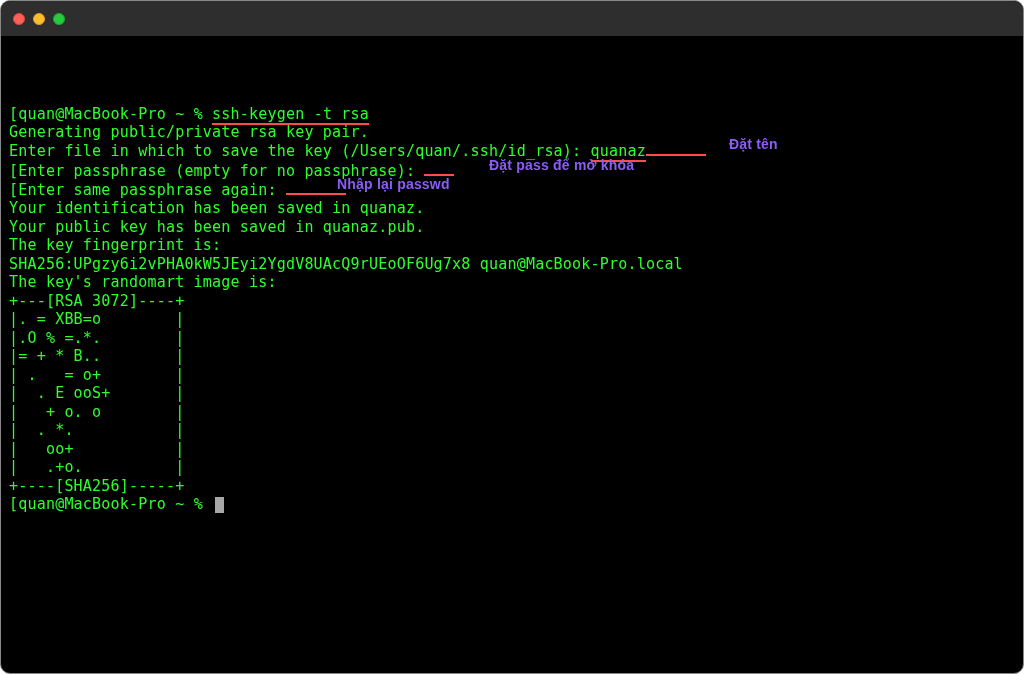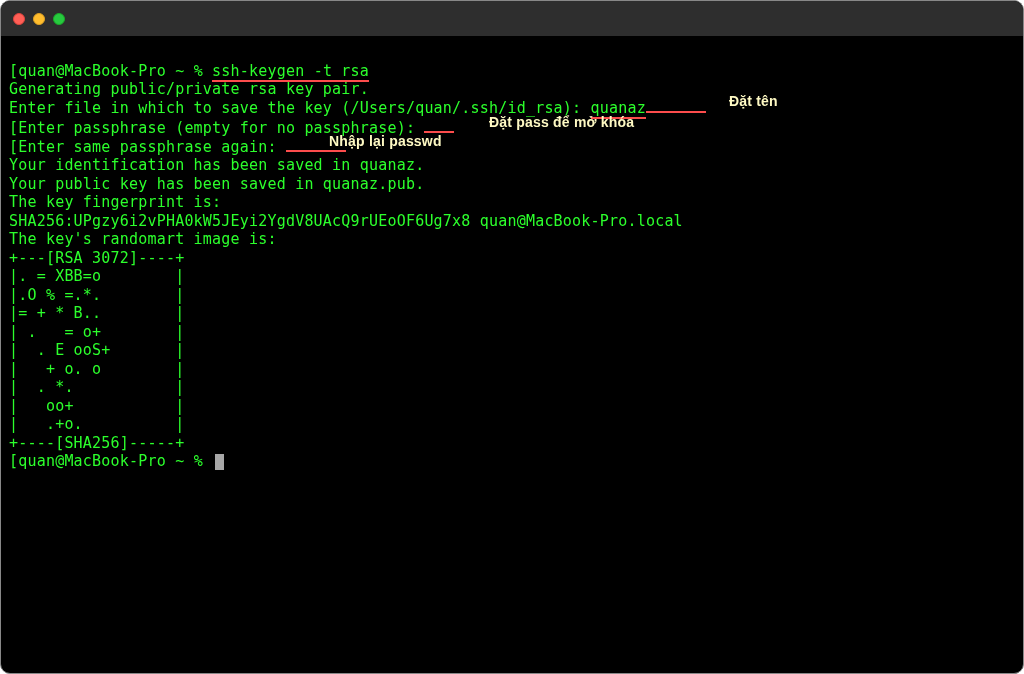--- a/index.html
+++ b/index.html
@@ -39,34 +39,35 @@
     .traffic.min   { background: #ffbd2e; border: 0.5px solid #dea123; }
     .traffic.max   { background: #27c93f; border: 0.5px solid #1aab29; }
     .term-body {
       padding: 6px 8px;
       color: #2cff2c;
       font-size: 15px;
       line-height: 18.5px;
       white-space: pre;
       letter-spacing: 0.2px;
       position: relative;
+      margin-top: 43px;
     }
     .bracket { color: #2cff2c; }
     .prompt { color: #2cff2c; }
     .underline-cmd {
       border-bottom: 2px solid #fc4c4c;
       padding-bottom: 0px;
     }
     .underline-input {
       border-bottom: 2px solid #fc4c4c;
       display: inline-block;
       padding-bottom: 0px;
     }
     .annot {
-      color: #fef9c3;
+      color: #8b5cf6;
       font-family: -apple-system, "Segoe UI", Arial, sans-serif;
       font-weight: 600;
       font-size: 14px;
       position: absolute;
       white-space: nowrap;
     }
     .cursor-block {
       display: inline-block;
       width: 9px;
       height: 16px;
@@ -109,15 +110,15 @@
 <span>|  . E ooS+       |</span>
 <span>|   + o. o        |</span>
 <span>|  . *.           |</span>
 <span>|   oo+           |</span>
 <span>|   .+o.          |</span>
 <span>+----[SHA256]-----+</span>
 <span class="bracket">[</span><span>quan@MacBook-Pro</span> <span>~</span> <span>%</span> <span class="cursor-block"></span>
 
     <div class="annot" style="top:55px; left:728px;">Đặt tên</div>
     <div class="annot" style="top:76px; left:478px;padding-left:10px;">Đặt pass để mở khóa</div>
-    <div class="annot" style="top:95px; left:328px;">Nhập lại passwd</div>
+    <div class="annot" style="top:95px; left:336px;">Nhập lại passwd</div>
   </div>
 </div>
 
 </body></html>

